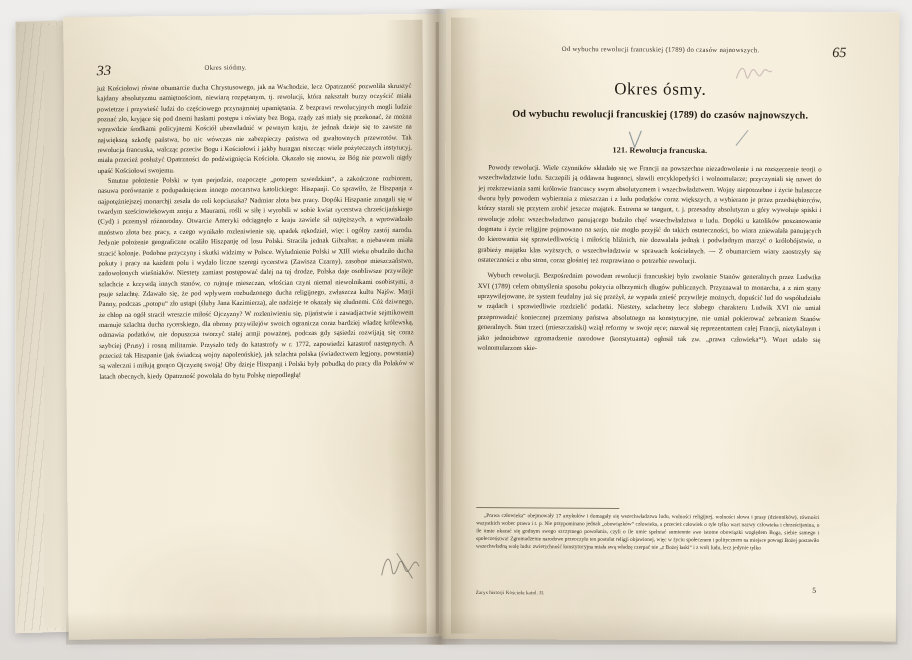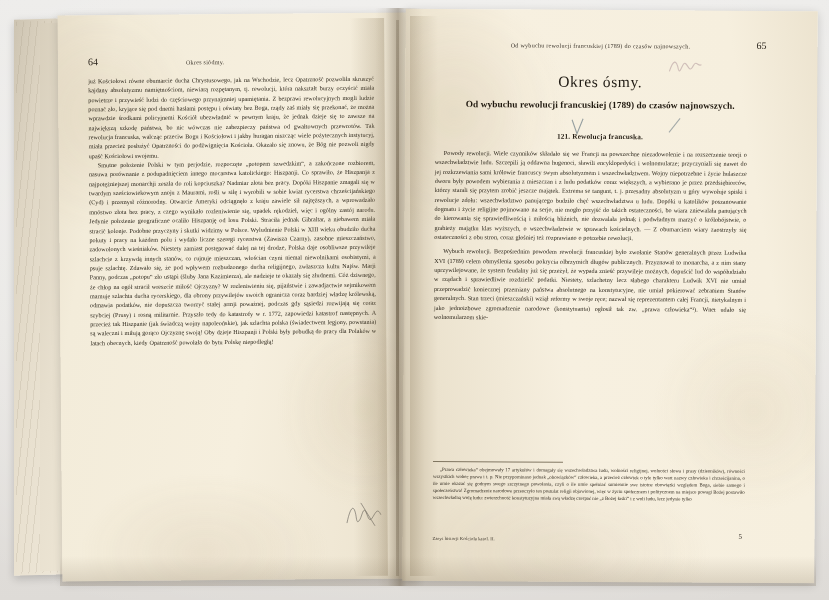--- a/index.html
+++ b/index.html
@@ -68,21 +68,21 @@
       rgba(120,105,80,.16) 62%,
       rgba(120,105,80,0) 100%);
     transform:rotate(-0.2deg);}
   .gutter-line{position:absolute;left:396px;top:20px;width:3px;height:556px;
     background:linear-gradient(180deg,rgba(90,76,54,.25),rgba(90,76,54,.55),rgba(90,76,54,.25));
     filter:blur(.6px);}
 
   
   .type{position:absolute;color:#241f18;}
   .running{font-size:6.1px;letter-spacing:.25px;color:#3a332a;}
-  .folio{font-size:10px;color:#2b251d;}
+  .folio{font-size:13px;color:#2b251d;font-style:italic;}
 
   .col{
     font-size:6.15px;
     line-height:9.35px;
     text-align:justify;
     text-justify:inter-word;
     color:#2a2419;
     letter-spacing:.02px;
     word-spacing:.2px;
     hyphens:manual;
@@ -128,21 +128,21 @@
 
   <div class="bg-grad"></div>
 
   <div class="block edge-stack"></div>
   <div class="edge-lines"></div>
   <div class="block edge-stack2"></div>
 
   <div class="page page-left">
     <div class="grain"></div>
 
-    <div class="type folio" style="left:30px;top:41px;">64</div>
+    <div class="type folio" style="left:30px;top:41px;">33</div>
     <div class="type running" style="left:128px;top:45px;">Okres siódmy.</div>
 
     <div class="type col" style="left:30px;top:62px;width:286px;">
       <p>już Kościołowi równe obumarcie ducha Chrystusowego, jak na Wschodzie, lecz Opatrzność pozwoliła skruszyć kajdany absolutyzmu namiętnościom, niewiarą rozpętanym, tj. rewolucji, która nakształt burzy oczyścić miała powietrze i przywieść ludzi do częściowego przynajmniej upamiętania. Z bezprawi rewolucyjnych mogli ludzie poznać zło, kryjące się pod dnemi hasłami postępu i oświaty bez Boga, rządy zaś miały się przekonać, że można wprawdzie środkami policyjnemi Kościół ubezwładnić w pewnym kraju, że jednak dzieje się to zawsze na największą szkodę państwa, bo nic wówczas nie zabezpieczy państwa od gwałtownych przewrotów. Tak rewolucja francuska, walcząc przeciw Bogu i Kościołowi i jakby huragan niszcząc wiele pożytecznych instytucyj, miała przecież posłużyć Opatrzności do podźwignięcia Kościoła. Okazało się znowu, że Bóg nie pozwoli nigdy upaść Kościołowi swojemu.</p>
       <p class="ind">Smutne położenie Polski w tym perjodzie, rozpoczęte „potopem szwedzkim“, a zakończone rozbiorem, nasuwa porównanie z podupadnięciem innego mocarstwa katolickiego: Hiszpanji. Co sprawiło, że Hiszpanja z najpotężniejszej monarchji zeszła do roli kopciuszka? Nadmiar złota bez pracy. Dopóki Hiszpanie zmagali się w twardym sześciowiekowym znoju z Maurami, rośli w siłę i wyrobili w sobie kwiat rycerstwa chrześcijańskiego (Cyd) i przemysł różnorodny. Otwarcie Ameryki odciągnęło z kraju zawiele sił najtęższych, a wprowadzało mnóstwo złota bez pracy, z czego wynikało rozleniwienie się, upadek rękodzieł, więc i ogólny zastój narodu. Jedynie położenie geograficzne ocaliło Hiszpanję od losu Polski. Straciła jednak Gibraltar, a niebawem miała stracić kolonje. Podobne przyczyny i skutki widzimy w Polsce. Wyludnienie Polski w XIII wieku obudziło ducha pokuty i pracy na każdem polu i wydało liczne szeregi rycerstwa (Zawisza Czarny), zasobne mieszczaństwo, zadowolonych wieśniaków. Niestety zamiast postępować dalej na tej drodze, Polska daje osobliwsze przywileje szlachcie z krzywdą innych stanów, co rujnuje mieszczan, włościan czyni niemal niewolnikami osobistymi, a psuje szlachtę. Zdawało się, że pod wpływem rozbudzonego ducha religijnego, zwłaszcza kultu Najśw. Marji Panny, podczas „potopu“ zło ustąpi (śluby Jana Kazimierza), ale nadzieje te okazały się złudnemi. Cóż dziwnego, że chłop na ogół stracił wreszcie miłość Ojczyzny? W rozleniwieniu się, pijaństwie i zawadjactwie sejmikowem marnuje szlachta ducha rycerskiego, dla obrony przywilejów swoich ogranicza coraz bardziej władzę królewską, odmawia podatków, nie dopuszcza tworzyć stałej armji poważnej, podczas gdy sąsiedzi rozwijają się coraz szybciej (Prusy) i rosną militarnie. Przyszło tedy do katastrofy w r. 1772, zapowiedzi katastrof następnych. A przecież tak Hiszpanie (jak świadczą wojny napoleońskie), jak szlachta polska (świadectwem legjony, powstania) są waleczni i miłują gorąco Ojczyznę swoją! Oby dzieje Hiszpanji i Polski były pobudką do pracy dla Polaków w latach obecnych, kiedy Opatrzność powołała do bytu Polskę niepodległą!</p>
     </div>
 
     <svg class="pencil" style="left:282px;top:484px;" width="40" height="34" viewBox="0 0 40 34">
       <path class="pen-sign" d="M3 26 C6 12, 9 8, 11 14 C13 20, 12 27, 15 24 C18 21, 19 9, 22 15 C24 19, 25 27, 29 20 C32 15, 34 11, 37 18"></path>
       <path class="pen-sign" d="M17 6 L31 29"></path>

